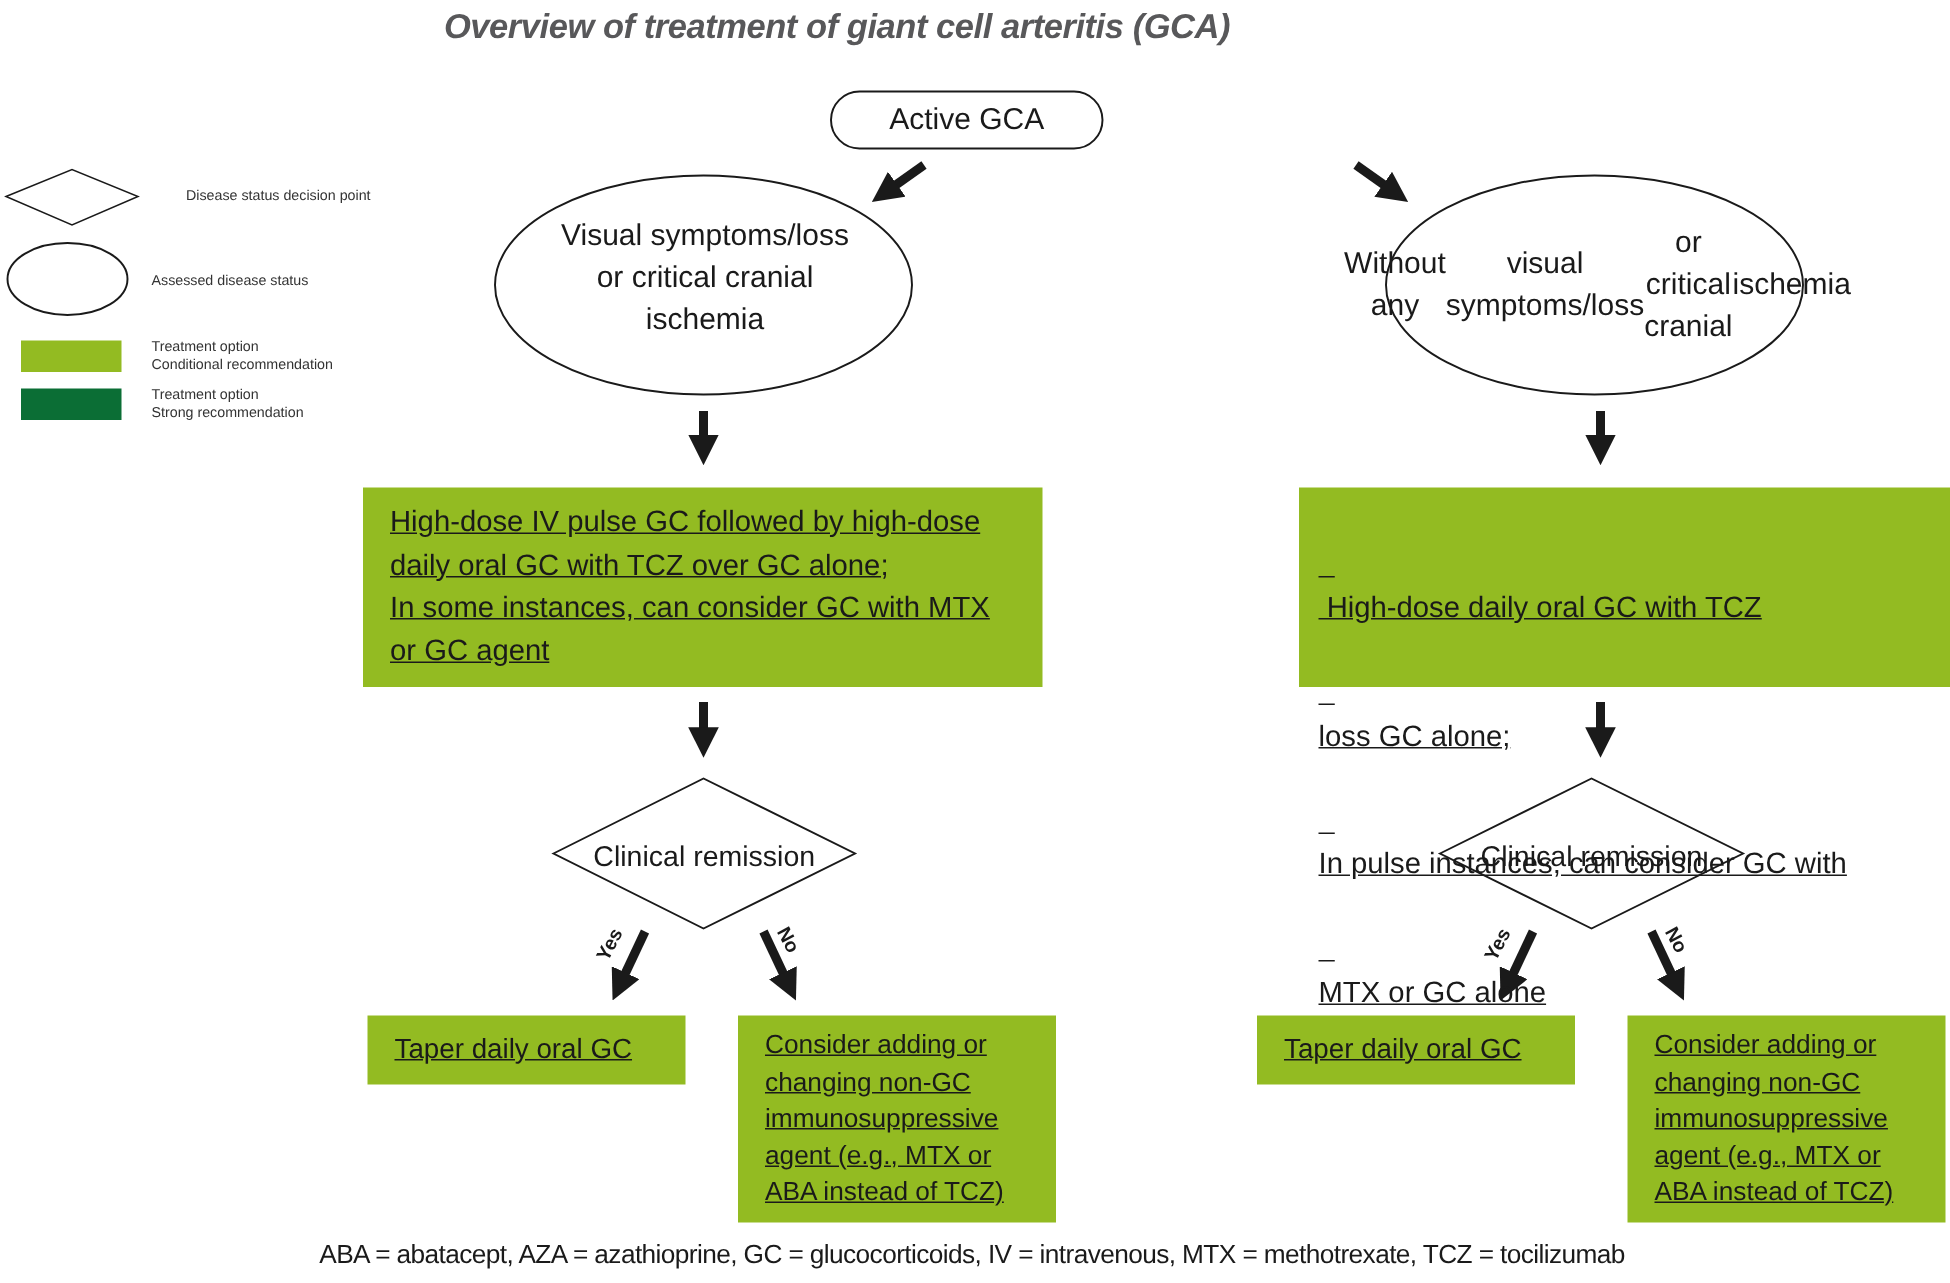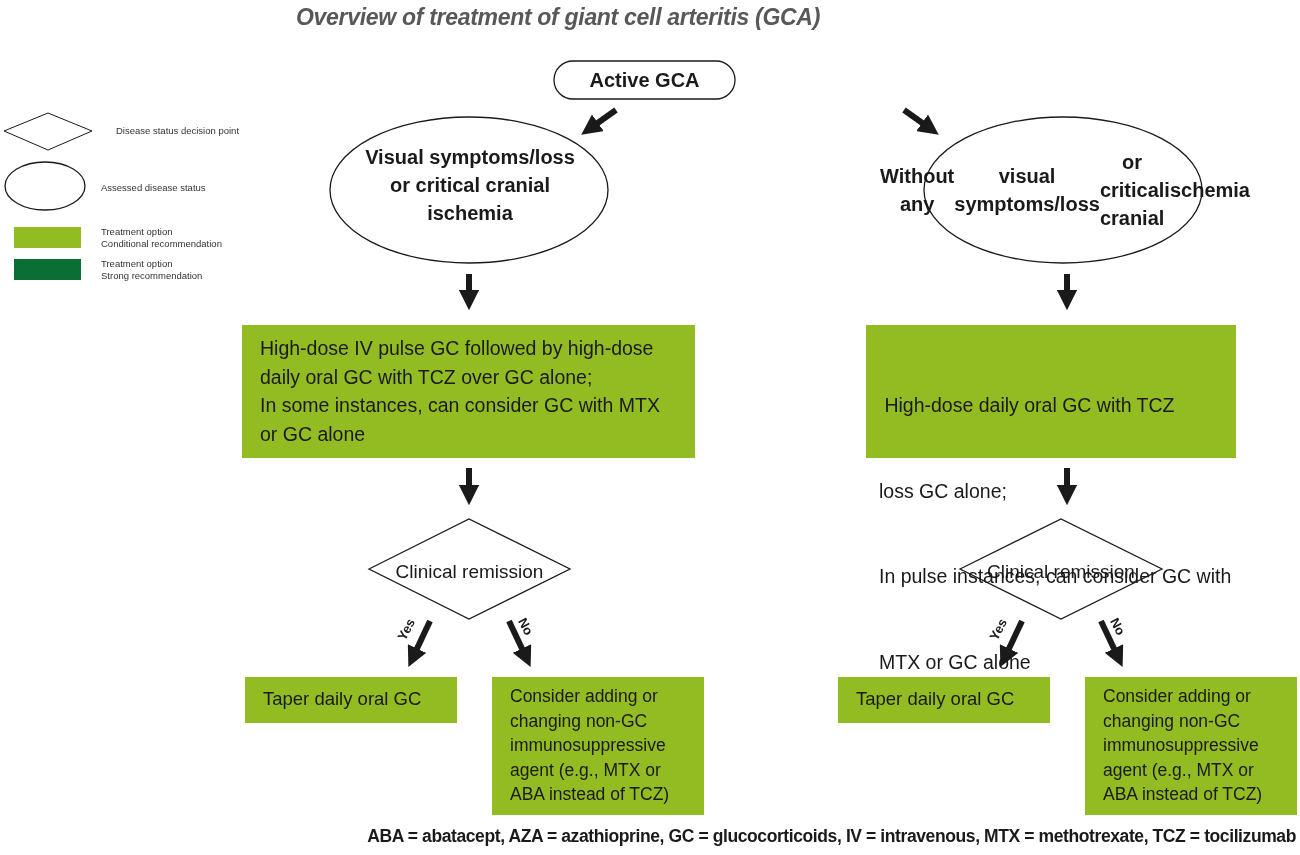--- a/index.html
+++ b/index.html
@@ -3,29 +3,29 @@
 <meta charset="utf-8">
 <style>
   html, body { margin: 0; padding: 0; background: #ffffff; }
   body { width: 1300px; height: 855px; position: relative; overflow: hidden;
          font-family: "Liberation Sans", sans-serif; color: #1a1a1a; }
   .abs { position: absolute; }
   .title { left: 0; width: 1116px; top: 4px; text-align: center; font-size: 23px;
            font-weight: bold; color: #58585a; letter-spacing: -0.3px; font-style: italic; }
   svg.canvas { position: absolute; left: 0; top: 0; }
   .node-text { position: absolute; display: flex; align-items: center; justify-content: center;
-               text-align: center; font-size: 20px; line-height: 28px; color: #1a1a1a; font-weight: bold; }
-  .box { position: absolute; background: #93bb22; color: #1a1a1a; box-sizing: border-box; }
+               text-align: center; font-size: 20px; line-height: 28px; color: #1a1a1a; }
+  .box { position: absolute; background: #93bb22; color: #1a1a1a; box-sizing: border-box; text-decoration: underline; }
   .box-text { font-size: 19.5px; line-height: 28.5px; }
   .legend-label { position: absolute; font-size: 9.5px; line-height: 12px; color: #333; }
   .legend-swatch { position: absolute; width: 67px; height: 21px; }
   .diamond-text { position: absolute; font-size: 19px; text-align: center; }
   .branch-label { position: absolute; font-size: 13px; font-weight: bold; }
-  .footnote { position: absolute; left: 0; width: 1296px; top: 826px; text-align: right;
-              font-size: 17.5px; color: #1a1a1a; letter-spacing: -0.4px; font-weight: bold; }
+  .footnote { position: absolute; left: 0; width: 1296px; top: 826px; text-align: center;
+              font-size: 17.5px; color: #1a1a1a; letter-spacing: -0.4px; }
 </style>
 </head>
 <body>
 
 <div class="abs title">Overview of treatment of giant cell arteritis (GCA)</div>
 
 <svg class="canvas" width="1300" height="855" viewBox="0 0 1300 855">
   <defs>
     <marker id="ah" markerWidth="3.4" markerHeight="3.4" refX="1.2" refY="1.7" orient="auto" markerUnits="strokeWidth">
       <path d="M0,0 L3.4,1.7 L0,3.4 Z" fill="#1a1a1a"></path>
@@ -53,21 +53,21 @@
   <polygon points="369,569 469,519 570,569 469,619" fill="#fff" stroke="#1a1a1a" stroke-width="1.3"></polygon>
   <polygon points="960,569 1061,519 1162,569 1061,619" fill="#fff" stroke="#1a1a1a" stroke-width="1.3"></polygon>
 
   <line x1="430" y1="621" x2="414" y2="655" stroke="#1a1a1a" stroke-width="6" marker-end="url(#ah)"></line>
   <line x1="509" y1="621" x2="525" y2="655" stroke="#1a1a1a" stroke-width="6" marker-end="url(#ah)"></line>
 
   <line x1="1022" y1="621" x2="1006" y2="655" stroke="#1a1a1a" stroke-width="6" marker-end="url(#ah)"></line>
   <line x1="1101" y1="621" x2="1117" y2="655" stroke="#1a1a1a" stroke-width="6" marker-end="url(#ah)"></line>
 </svg>
 
-<div class="legend-label" style="left:116px; top:125px;">Disease status decision point</div>
+<div class="legend-label" style="left:88px; top:125px;padding-left:36px;">Disease status decision point</div>
 <div class="legend-label" style="left:101px; top:182px;">Assessed disease status</div>
 <div class="legend-swatch" style="left:14px; top:227px; background:#93bb22;"></div>
 <div class="legend-label" style="left:101px; top:226px;">
   <div>Treatment option</div>
   <div>Conditional recommendation</div>
 </div>
 <div class="legend-swatch" style="left:14px; top:259px; background:#0b6e35;"></div>
 <div class="legend-label" style="left:101px; top:258px;">
   <div>Treatment option</div>
   <div>Strong recommendation</div>
@@ -85,23 +85,23 @@
   <div>Without any</div>
   <div>visual symptoms/loss</div>
   <div>or critical cranial</div>
   <div>ischemia</div>
 </div>
 
 <div class="box box-text" style="left:242px; top:325px; width:453px; height:133px; padding:9px 0 0 18px;">
   <div>High-dose IV pulse GC followed by high-dose</div>
   <div>daily oral GC with TCZ over GC alone;</div>
   <div>In some instances, can consider GC with MTX</div>
-  <div>or GC alone</div>
+  <div>or GC agent</div>
 </div>
-<div class="box box-text" style="left:866px; top:325px; width:370px; height:133px; padding:9px 0 0 13px; white-space:pre;">
+<div class="box box-text" style="left:866px; top:325px; width:434px; height:133px; padding:9px 0 0 13px; white-space:pre;">
   <div> High-dose daily oral GC with TCZ</div>
   <div>loss GC alone;</div>
   <div>In pulse instances, can consider GC with</div>
   <div>MTX or GC alone</div>
 </div>
 
 <div class="diamond-text" style="left:369px; top:561px; width:201px;">Clinical remission</div>
 <div class="diamond-text" style="left:960px; top:561px; width:202px;">Clinical remission</div>
 
 <div class="branch-label" style="left:395px; top:622px; transform:rotate(-62deg);">Yes</div>

